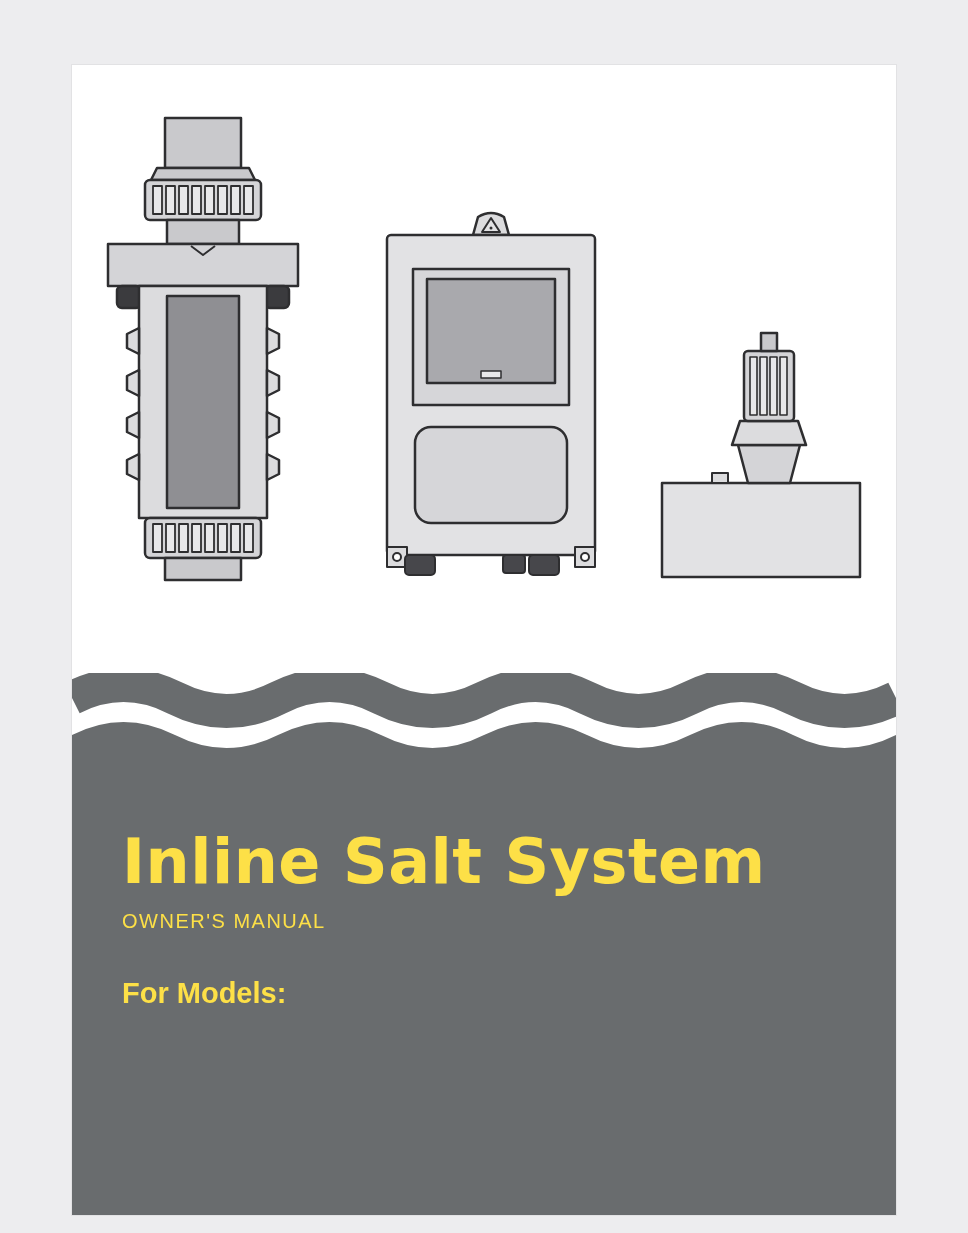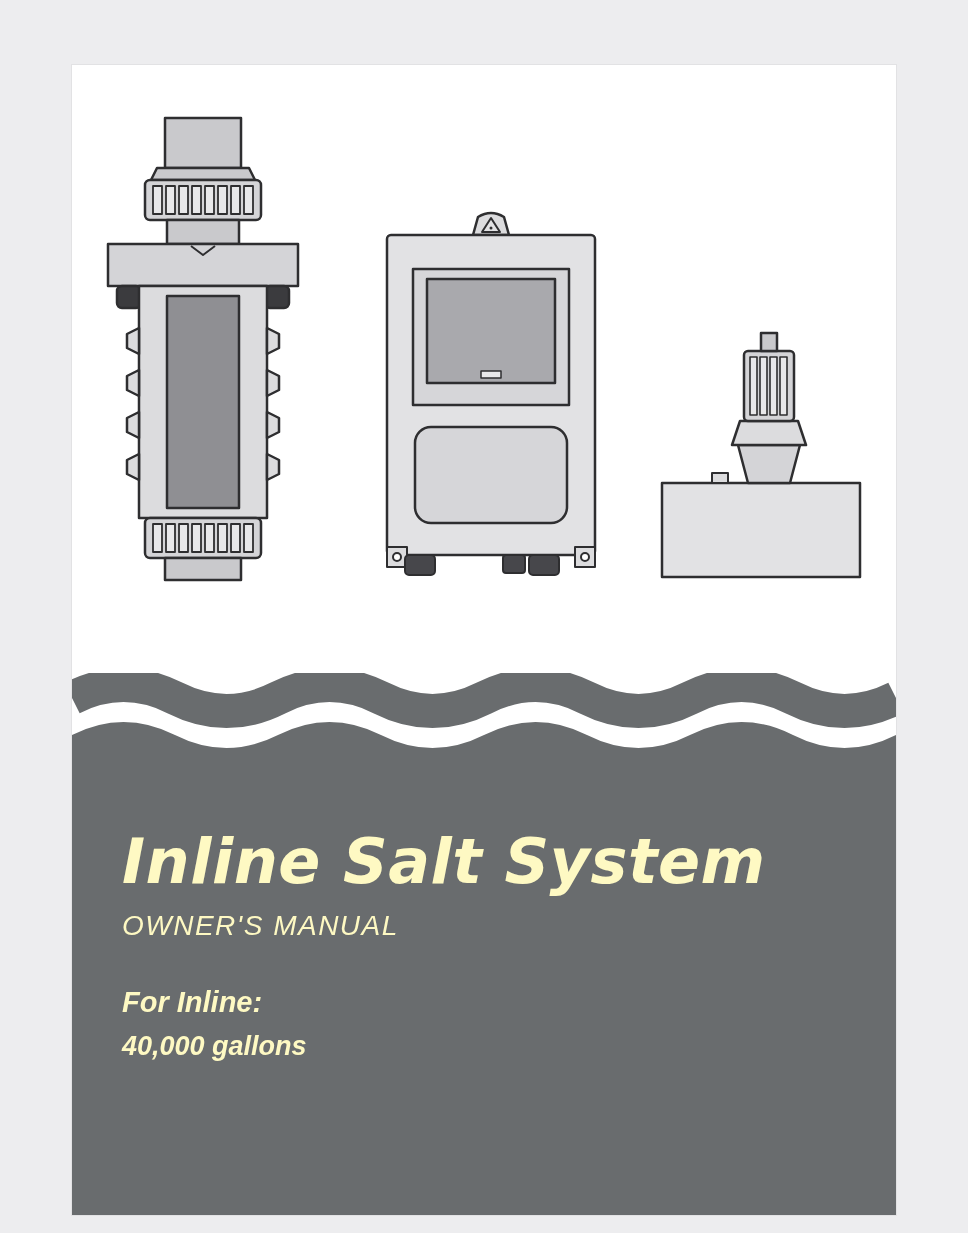--- a/index.html
+++ b/index.html
@@ -22,30 +22,30 @@
   .illo { position: absolute; }
   .illo-cell   { left: 33px;  top: 0; }
   .illo-box    { left: 313px; top: 95px; }
   .illo-sensor { left: 588px; top: 215px; }
 
   .waves { position: absolute; left: 0; top: 608px; width: 824px; height: 116px; display: block; }
   .band  {
     position: absolute; left: 0; top: 722px; right: 0; bottom: 0;
     background: #696c6e;
   }
-  .band-text { padding: 42px 0 0 50px; color: #fef9c3; font-style: italic; }
+  .band-text { padding: 42px 0 0 50px; color: #fde047; }
   .title {
     font-family: "DejaVu Sans", "Liberation Sans", sans-serif;
     font-weight: bold;
     font-size: 62px;
     line-height: 1.05;
     letter-spacing: 0.5px;
   }
   .subtitle {
-    font-size: 28px;
+    font-size: 20px;
     font-weight: 400;
     letter-spacing: 1.5px;
     margin-top: 16px;
   }
   .models-heading {
     font-size: 29px;
     font-weight: bold;
     margin-top: 44px;
   }
   .models { margin-top: 8px; }
@@ -151,20 +151,19 @@
 
   <svg class="waves" viewBox="0 0 824 116" preserveAspectRatio="none">
     <path d="M0 25 q51.5 -26 103 0 t103 0 t103 0 t103 0 t103 0 t103 0 t103 0 t103 0" fill="none" stroke="#696c6e" stroke-width="34"></path>
     <path d="M0 62 q51.5 -26 103 0 t103 0 t103 0 t103 0 t103 0 t103 0 t103 0 t103 0 L824 116 L0 116 Z" fill="#696c6e" stroke="none"></path>
   </svg>
 
   <div class="band">
     <div class="band-text">
       <div class="title">Inline Salt System</div>
       <div class="subtitle">OWNER'S MANUAL</div>
-      <div class="models-heading">For Inline:</div>
+      <div class="models-heading">For Models:</div>
       <div class="models">
-        <div class="model">40,000 gallons</div>
       </div>
     </div>
   </div>
 
 </div>
 
 </body></html>

